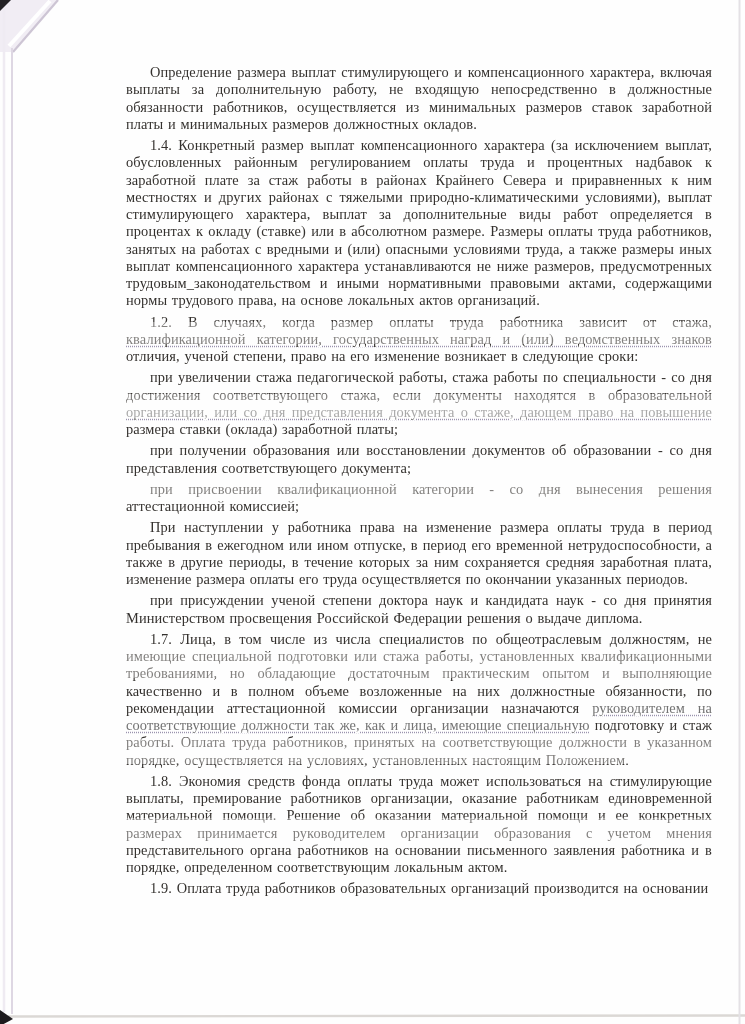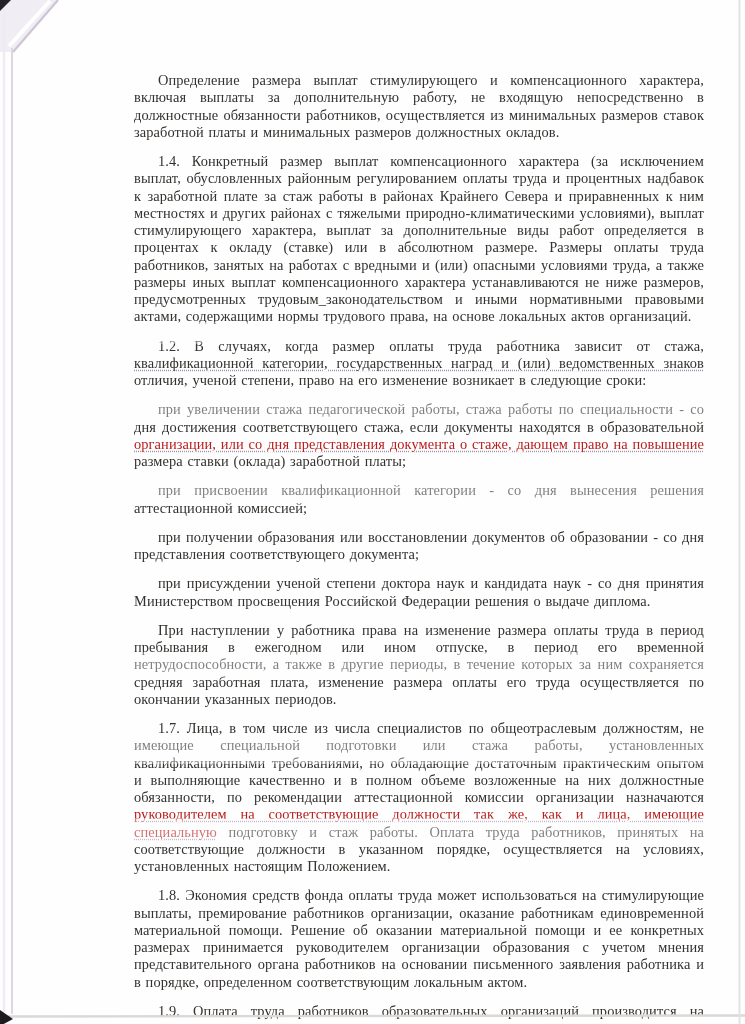--- a/index.html
+++ b/index.html
@@ -19,31 +19,31 @@
     left: 122px; top: 60px;
     width: 594px;
     color: #34312e;
     font-size: 14.4px;
     line-height: 17.25px;
     text-align: justify;
     letter-spacing: 0.1px;
     word-spacing: 1px;
   }
   .doc-body p {
-    margin: 12px;
+    margin: 4px;
     text-indent: 24px;
   }
   .doc-body span.u {
     text-decoration: underline;
     text-decoration-style: dotted;
     text-decoration-color: #9a93ae;
     text-underline-offset: 2px;
   }
   .doc-body span.faded {
-    color: #b91c1c;
+    color: #737373;
   }
   .artifact-svg {
     position: absolute;
     left: 0; top: 0;
     pointer-events: none;
   }
   .fade-band {
     position: absolute;
     left: 0; width: 745px;
     background: rgba(255,255,255,0.38);
@@ -53,24 +53,24 @@
 </head>
 <body>
 
 <div class="scan-page">
 
   <div class="doc-body">
       <p><span class="">Определение размера выплат стимулирующего и компенсационного характера, включая выплаты за дополнительную работу, не входящую непосредственно в должностные обязанности работников, осуществляется из минимальных размеров ставок заработной платы и минимальных размеров должностных окладов.</span></p>
       <p><span class="">1.4. Конкретный размер выплат компенсационного характера (за исключением выплат, обусловленных районным регулированием оплаты труда и процентных надбавок к заработной плате за стаж работы в районах Крайнего Севера и приравненных к ним местностях и других районах с тяжелыми природно-климатическими условиями), выплат стимулирующего характера, выплат за дополнительные виды работ определяется в процентах к окладу (ставке) или в абсолютном размере. Размеры оплаты труда работников, занятых на работах с вредными и (или) опасными условиями труда, а также размеры иных выплат компенсационного характера устанавливаются не ниже размеров, предусмотренных трудовым_законодательством и иными нормативными правовыми актами, содержащими нормы трудового права, на основе локальных актов организаций.</span></p>
       <p><span class="">1.2. В случаях, когда размер оплаты труда работника зависит от стажа, </span><span class="u ">квалификационной категории, государственных наград и (или) ведомственных знаков</span><span class=""> отличия, ученой степени, право на его изменение возникает в следующие сроки:</span></p>
       <p><span class="">при увеличении стажа педагогической работы, стажа работы по специальности - со дня достижения соответствующего стажа, если документы находятся в образовательной </span><span class="u faded">организации, или со дня представления документа о стаже, дающем право на повышение</span><span class=""> размера ставки (оклада) заработной платы;</span></p>
+      <p><span class="">при получении образования или восстановлении документов об образовании - со дня представления соответствующего документа;</span></p>
       <p><span class="">при присвоении квалификационной категории - со дня вынесения решения аттестационной комиссией;</span></p>
-      <p><span class="">при получении образования или восстановлении документов об образовании - со дня представления соответствующего документа;</span></p>
+      <p><span class="">При наступлении у работника права на изменение размера оплаты труда в период пребывания в ежегодном или ином отпуске, в период его временной нетрудоспособности, а также в другие периоды, в течение которых за ним сохраняется средняя заработная плата, изменение размера оплаты его труда осуществляется по окончании указанных периодов.</span></p>
       <p><span class="">при присуждении ученой степени доктора наук и кандидата наук - со дня принятия Министерством просвещения Российской Федерации решения о выдаче диплома.</span></p>
-      <p><span class="">При наступлении у работника права на изменение размера оплаты труда в период пребывания в ежегодном или ином отпуске, в период его временной нетрудоспособности, а также в другие периоды, в течение которых за ним сохраняется средняя заработная плата, изменение размера оплаты его труда осуществляется по окончании указанных периодов.</span></p>
       <p><span class="">1.7. Лица, в том числе из числа специалистов по общеотраслевым должностям, не имеющие специальной подготовки или стажа работы, установленных квалификационными требованиями, но обладающие достаточным практическим опытом и выполняющие качественно и в полном объеме возложенные на них должностные обязанности, по рекомендации аттестационной комиссии организации назначаются </span><span class="u faded">руководителем на соответствующие должности так же, как и лица, имеющие специальную</span><span class=""> подготовку и стаж работы. Оплата труда работников, принятых на соответствующие должности в указанном порядке, осуществляется на условиях, установленных настоящим Положением.</span></p>
       <p><span class="">1.8. Экономия средств фонда оплаты труда может использоваться на стимулирующие выплаты, премирование работников организации, оказание работникам единовременной материальной помощи. Решение об оказании материальной помощи и ее конкретных размерах принимается руководителем организации образования с учетом мнения представительного органа работников на основании письменного заявления работника и в порядке, определенном соответствующим локальным актом.</span></p>
       <p><span class="">1.9. Оплата труда работников образовательных организаций производится на основании</span></p>
     </div>
 
   <div class="fade-band" style="top:322px; height:22px;"></div>
   <div class="fade-band" style="top:394px; height:24px;"></div>
   <div class="fade-band" style="top:484px; height:20px;"></div>
   <div class="fade-band" style="top:652px; height:26px;"></div>
   <div class="fade-band" style="top:738px; height:26px;"></div>

